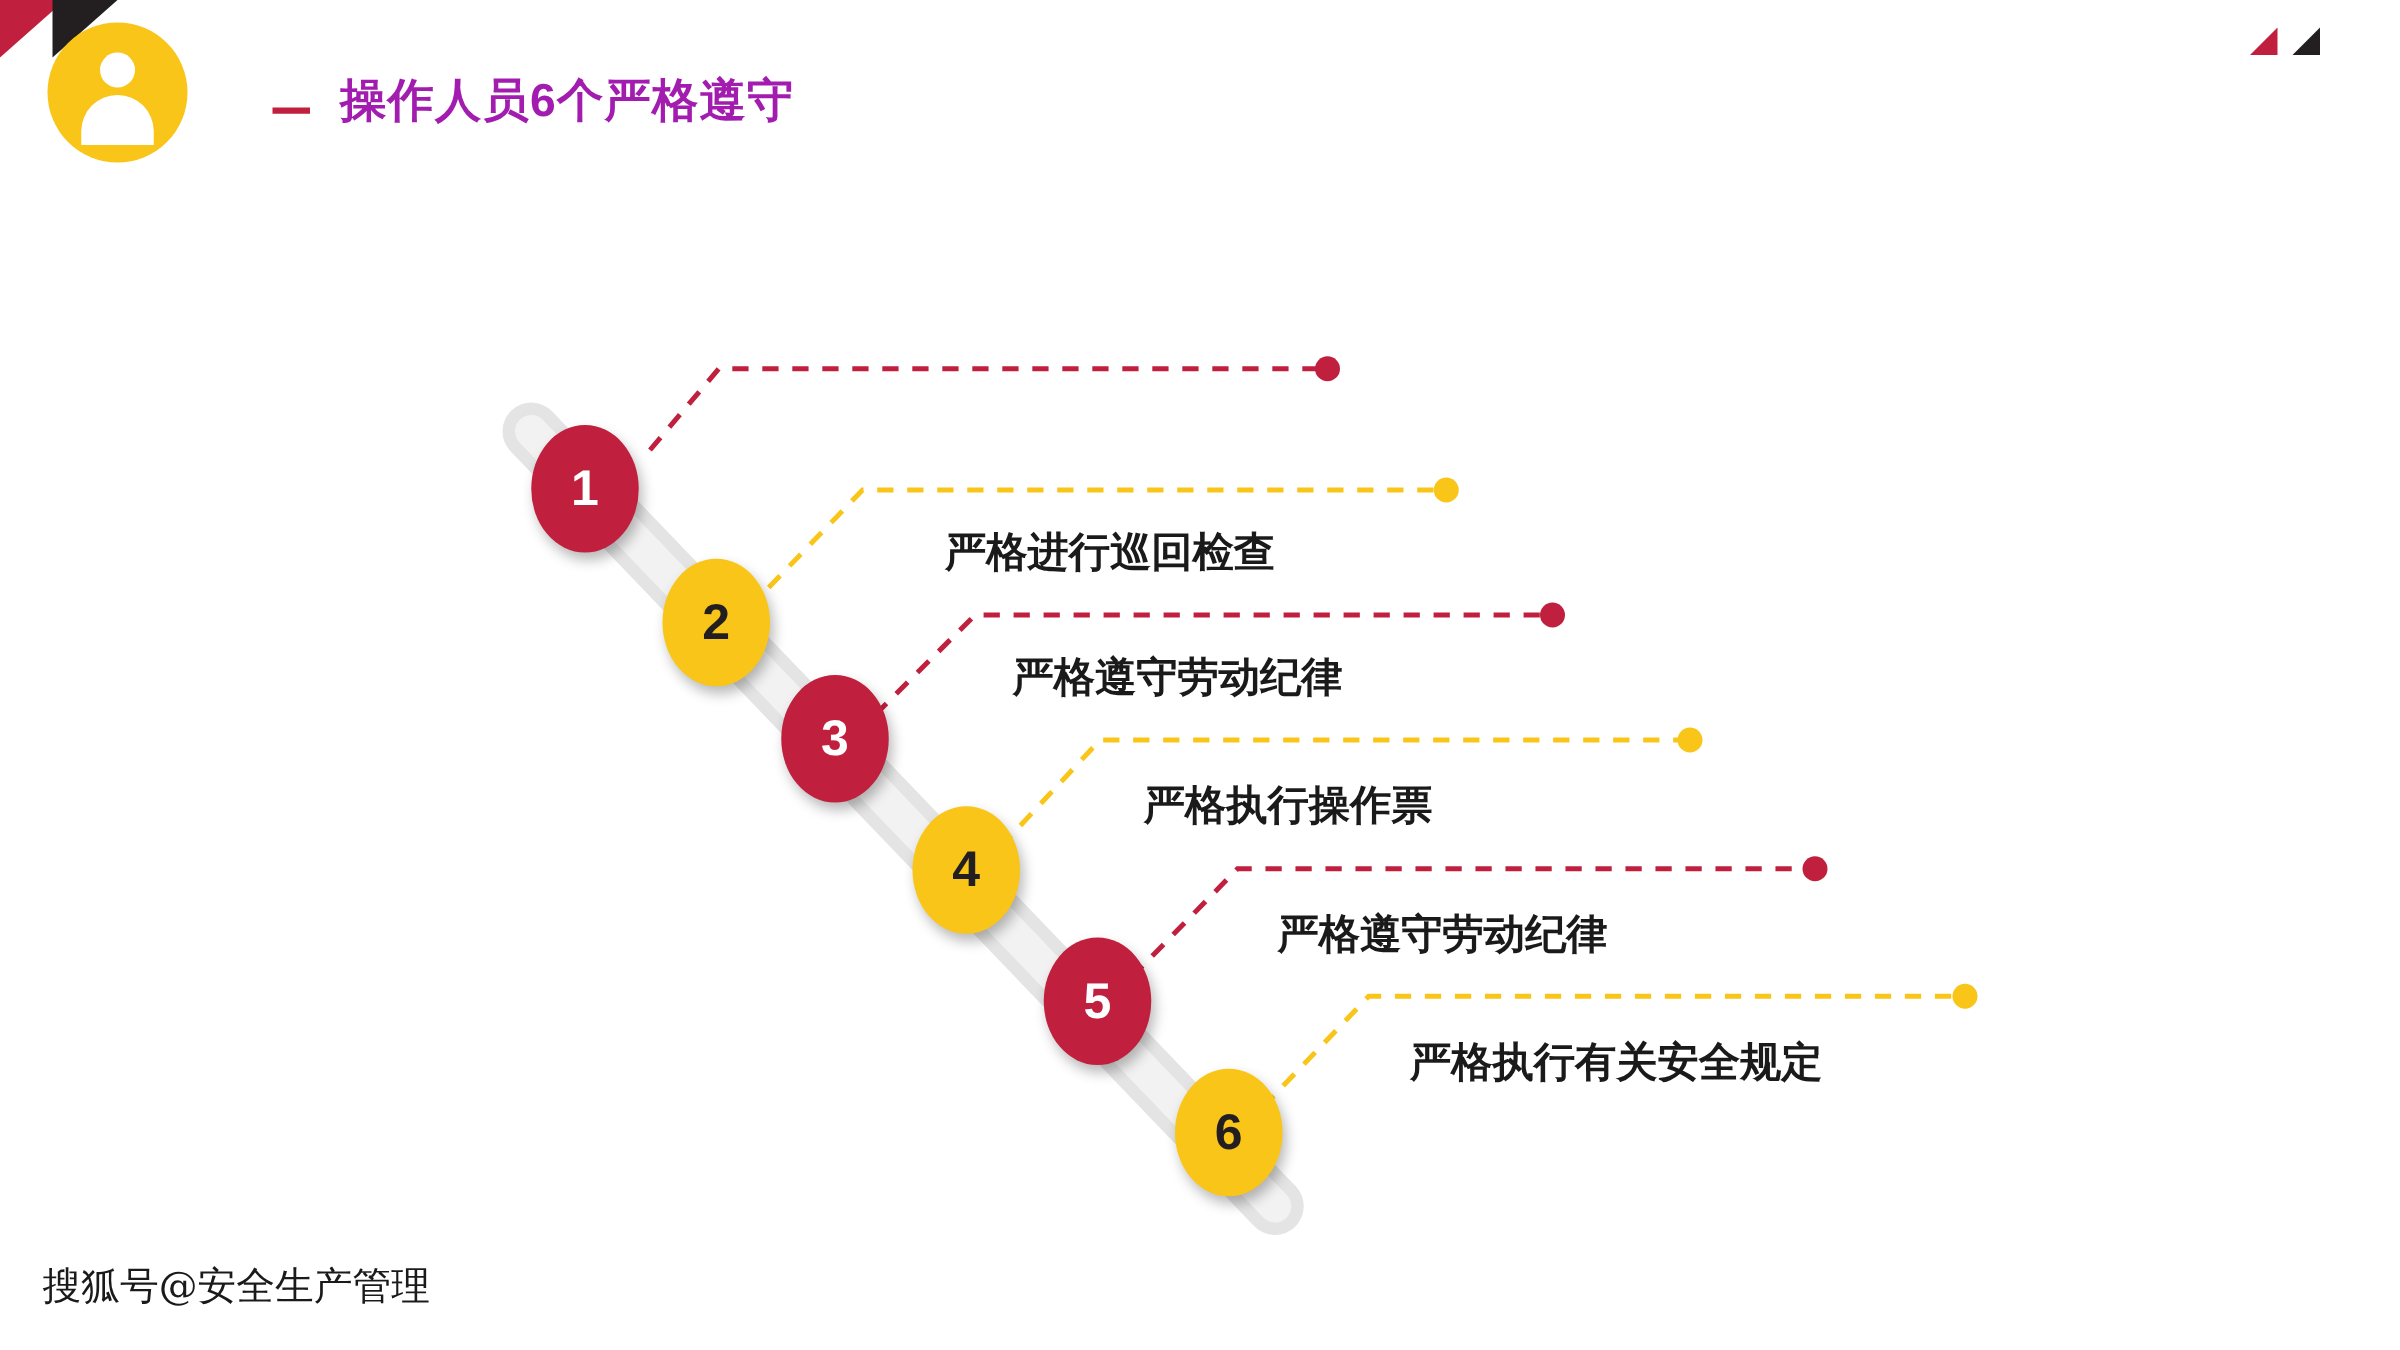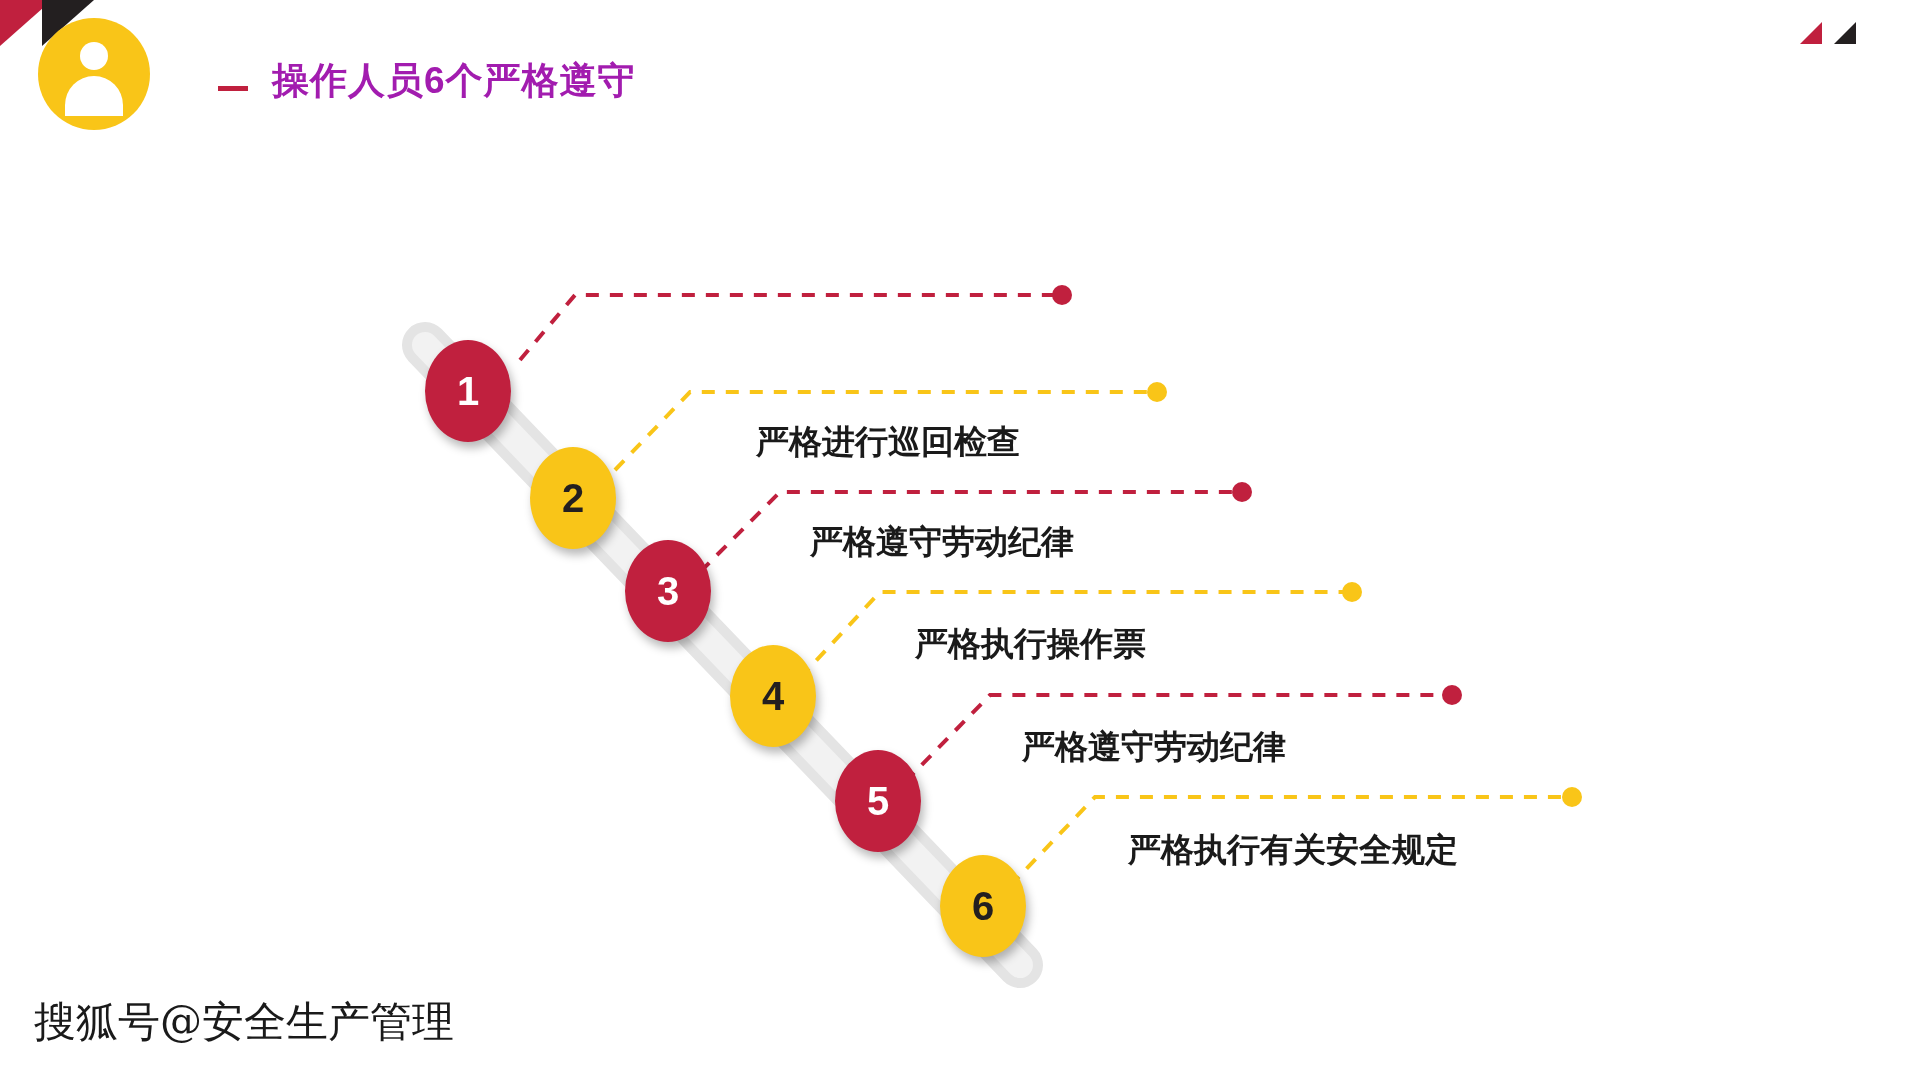--- a/index.html
+++ b/index.html
@@ -144,21 +144,21 @@
     font-weight: bold;
     color: #1a1a1a;
     white-space: nowrap;
   }
 
   
   .footer-mark {
     position: absolute;
     left: 34px;
     bottom: 30px;
-    font-size: 42px;
+    font-size: 31px;
     color: #1a1a1a;
     font-family: "DejaVu Serif", serif;
     white-space: nowrap;
   }
 </style>
 </head>
 <body>
 
 <div class="corner-flag">
   <div class="red"></div>

